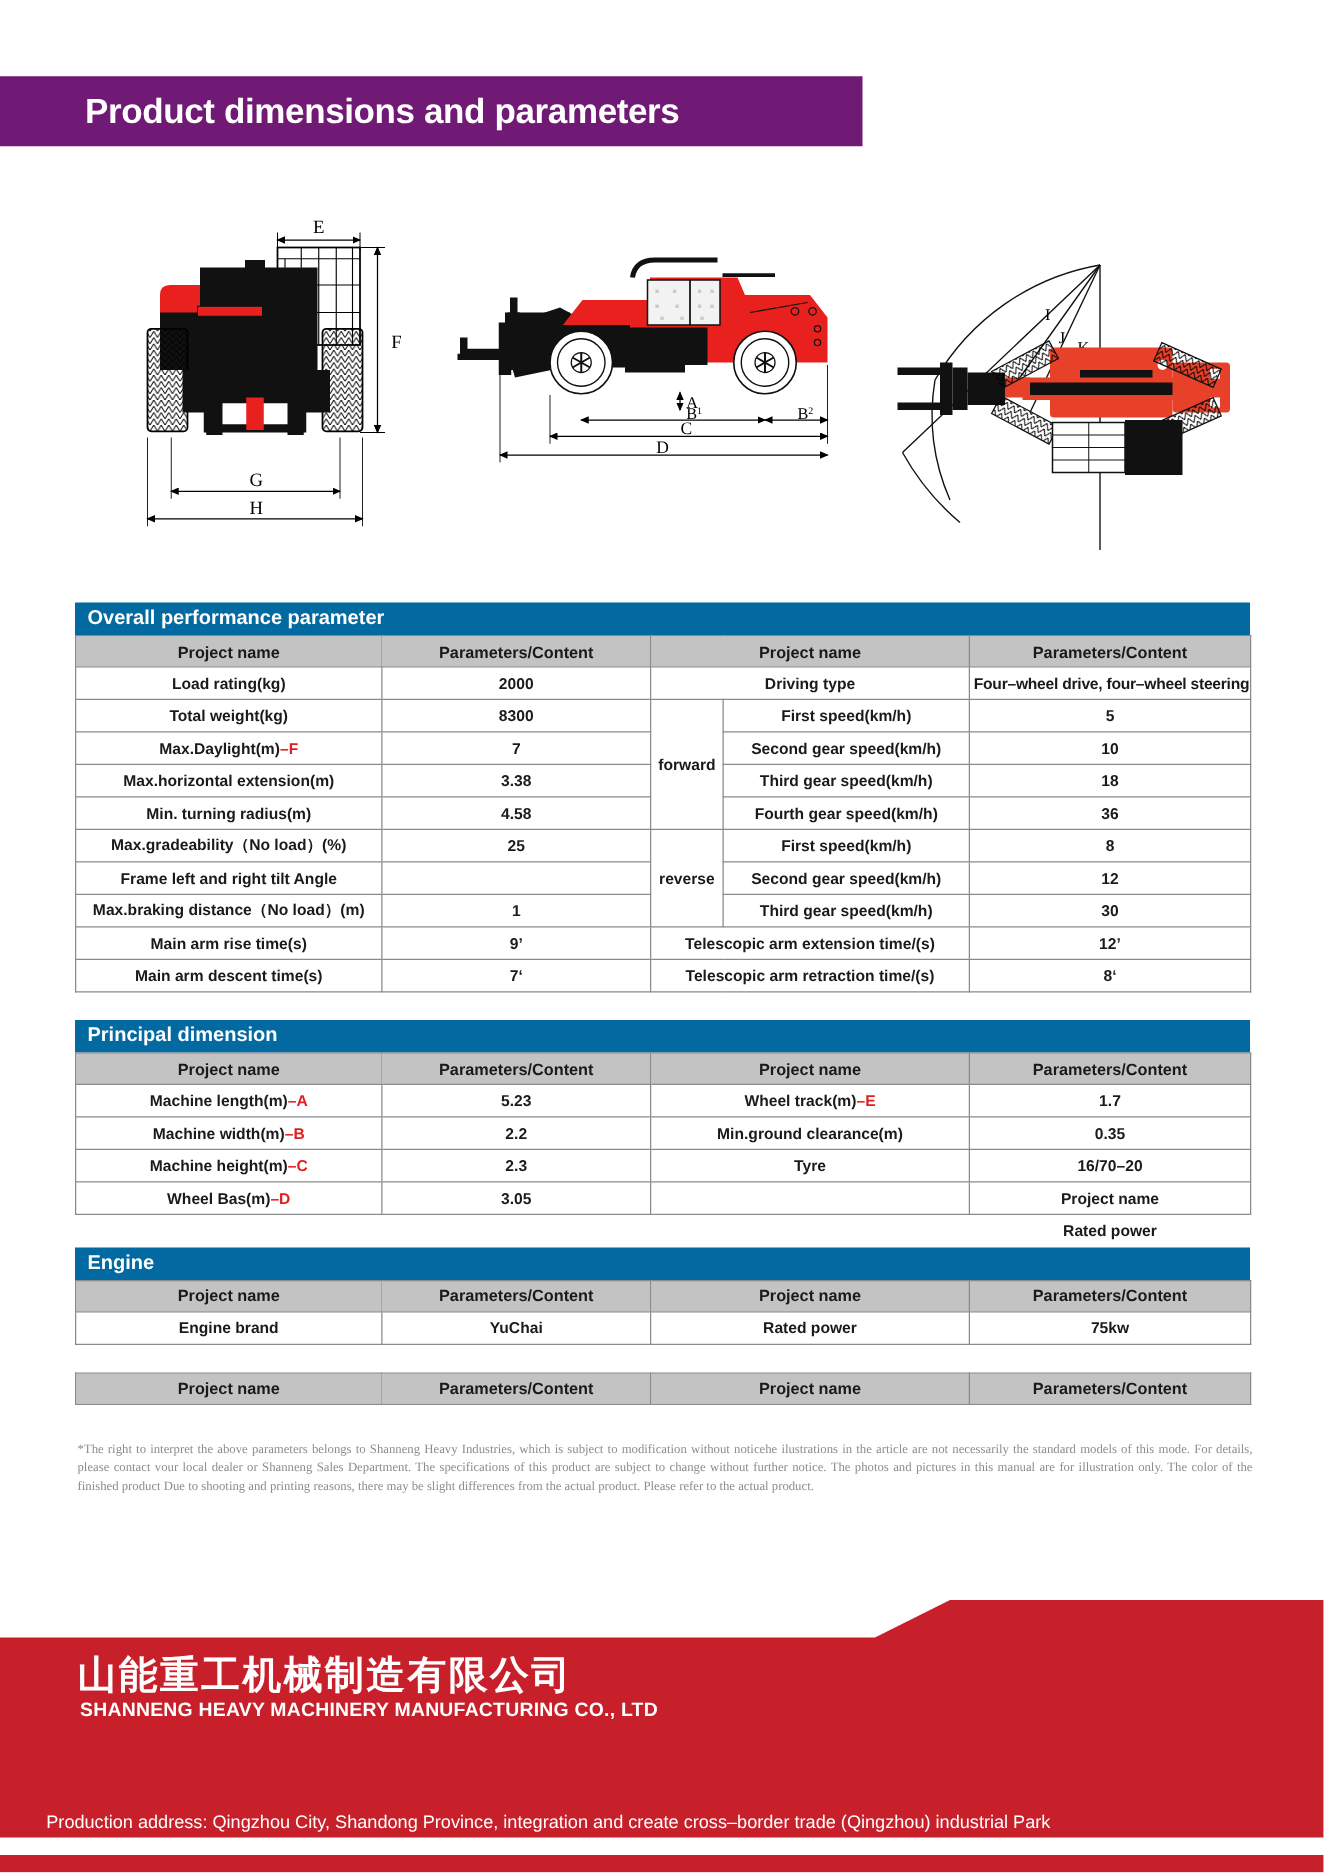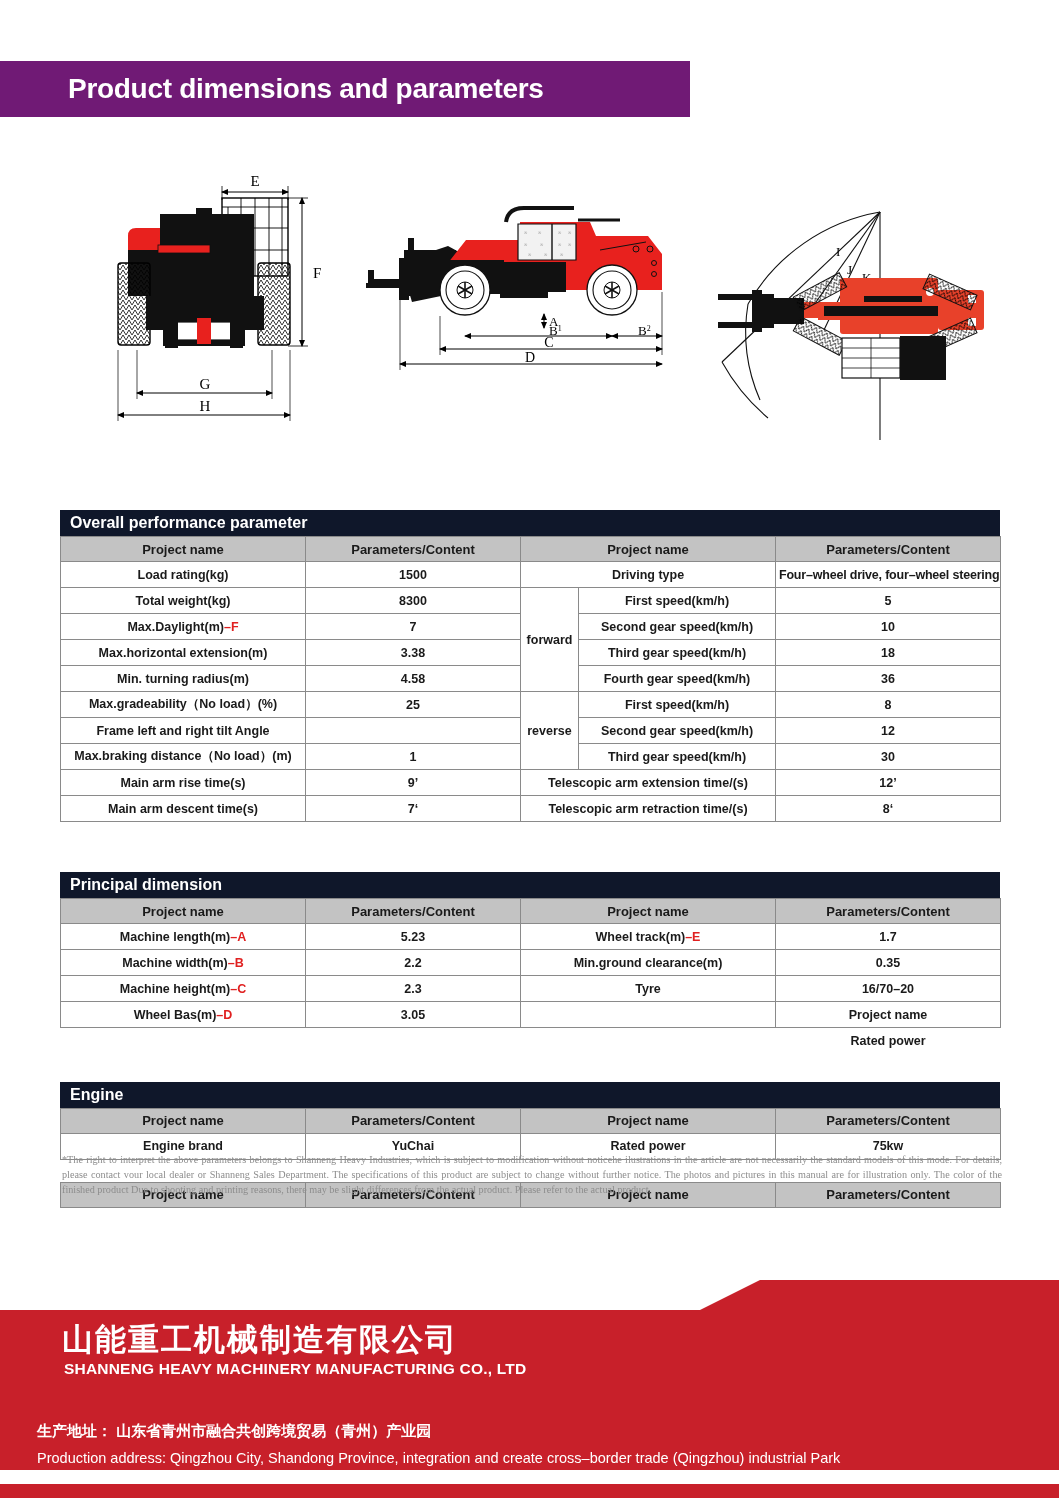--- a/index.html
+++ b/index.html
@@ -37,28 +37,27 @@
   .drawings svg { display: block; }
 
   
   .tables {
     position: absolute;
     left: 60px; top: 482px;
     width: 940px;
   }
   .spec-block { margin-bottom: 0; }
   .block-title {
-    background: #0f172a;
+    background: #0369a1;
     color: #ffffff;
     font-size: 16px;
     font-weight: bold;
     padding: 4px 0 4px 10px;
     height: 26px;
     line-height: 18px;
-    margin-top: 28px;
   }
   table.spec {
     width: 100%;
     border-collapse: collapse;
     table-layout: fixed;
   }
   table.spec td, table.spec th {
     border: 1px solid #8a8a8a;
     font-size: 12.5px;
     font-weight: bold;
@@ -384,21 +383,21 @@
       <tbody>
         <tr>
           <th class="hdr-left">Project name</th>
           <th>Parameters/Content</th>
           <th colspan="2">Project name</th>
           <th>Parameters/Content</th>
         </tr>
 
         <tr>
           <td class="lbl">Load rating(kg)</td>
-          <td>1500</td>
+          <td>2000</td>
           <td colspan="2">Driving type</td>
           <td class="tiny">Four–wheel drive, four–wheel steering</td>
         </tr>
 
         <tr>
           <td class="lbl">Total weight(kg)</td>
           <td>8300</td>
           <td rowspan="4">forward</td>
           <td class="lbl">First speed(km/h)</td>
           <td>5</td>
@@ -568,15 +567,14 @@
 
 <div class="footer-shape">
   <svg width="1059" height="218" viewBox="0 0 1059 218" xmlns="http://www.w3.org/2000/svg">
     <path d="M0,30 L700,30 L760,0 L1059,0 L1059,190 L0,190 Z" fill="#c8202a"></path>
     <rect x="0" y="204" width="1059" height="14" fill="#c8202a"></rect>
   </svg>
 </div>
 <div class="footer-text">
   <div class="cn-company">山能重工机械制造有限公司</div>
   <div class="en-company">SHANNENG HEAVY MACHINERY MANUFACTURING CO., LTD</div>
-  <div class="cn-address">生产地址： 山东省青州市融合共创跨境贸易（青州）产业园</div>
   <div class="en-address">Production address: Qingzhou City, Shandong Province, integration and create cross–border trade (Qingzhou) industrial Park</div>
 </div>
 
 </body></html>

